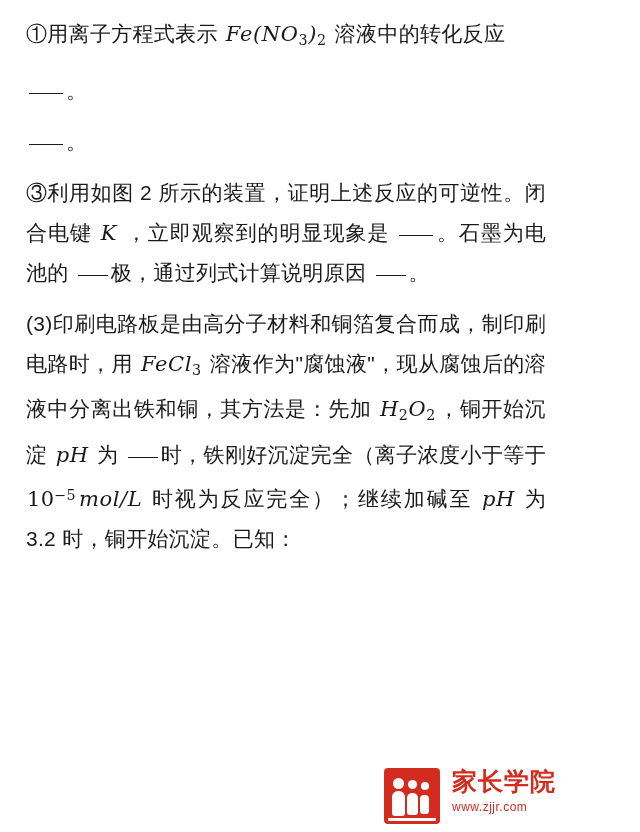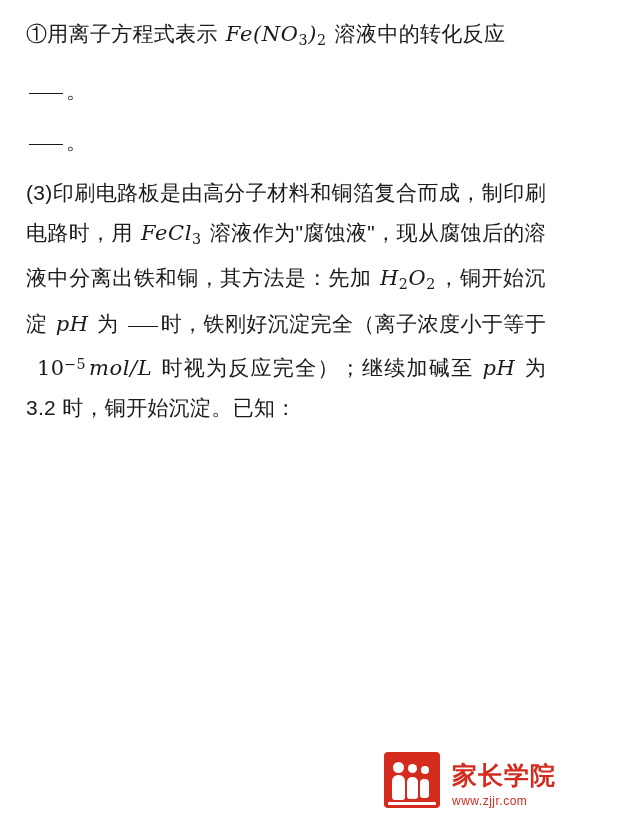--- a/index.html
+++ b/index.html
@@ -35,21 +35,20 @@
     font-style: italic;
     font-size: 21px;
     letter-spacing: 0.6px;
     padding: 0 2px;
   }
   .mathup {
     font-family: "DejaVu Serif", serif;
     font-style: normal;
     font-size: 21px;
     padding: 0 1px;
-    margin-left: 10px;
   }
   sub {
     font-size: 0.68em;
     vertical-align: -0.25em;
     font-style: normal;
   }
   sup {
     font-size: 0.68em;
     vertical-align: 0.45em;
     font-style: normal;
@@ -65,23 +64,23 @@
   .blank.short {
     width: 30px;
   }
   .line2 {
     margin-left: 0;
   }
   
   .logo {
     position: absolute;
     right: 16px;
-    bottom: 24px;
+    bottom: 8px;
     display: flex;
-    align-items: flex-end;
+    align-items: flex-start;
     gap: 12px;
   }
   .logo-mark {
     width: 56px;
     height: 56px;
     background: #d42b1f;
     border-radius: 4px;
     position: relative;
     flex: none;
     overflow: hidden;
@@ -128,20 +127,28 @@
     <span>溶液中的转化反应</span>
   </p>
   <p class="para line2">
     <span class="blank"></span><span>。</span>
   </p>
 
   <p class="para line2">
     <span class="blank"></span><span>。</span>
   </p>
 
+  <p class="para">
+    <span>③</span><span>利用如图 2 所示的装置，证明上述反应的可逆性。闭合电键</span>
+    <span class="mathit">K</span>
+    <span>，立即观察到的明显现象是</span>
+    <span class="blank"></span><span>。石墨为电池的</span>
+    <span class="blank short"></span><span>极，通过列式计算说明原因</span>
+    <span class="blank short"></span><span>。</span>
+  </p>
 
   <p class="para">
     <span>(3)</span><span>印刷电路板是由高分子材料和铜箔复合而成，制印刷电路时，用</span>
     <span class="mathit">FeCl<sub>3</sub></span>
     <span>溶液作为"腐蚀液"，现从腐蚀后的溶液中分离出铁和铜，其方法是：先加</span>
     <span class="mathit">H<sub>2</sub>O<sub>2</sub></span><span>，铜开始沉淀</span>
     <span class="mathit">pH</span>
     <span>为</span>
     <span class="blank short"></span><span>时，铁刚好沉淀完全（离子浓度小于等于</span>
     <span class="mathup">10<sup>−5</sup></span><span class="mathit">mol/L</span>

